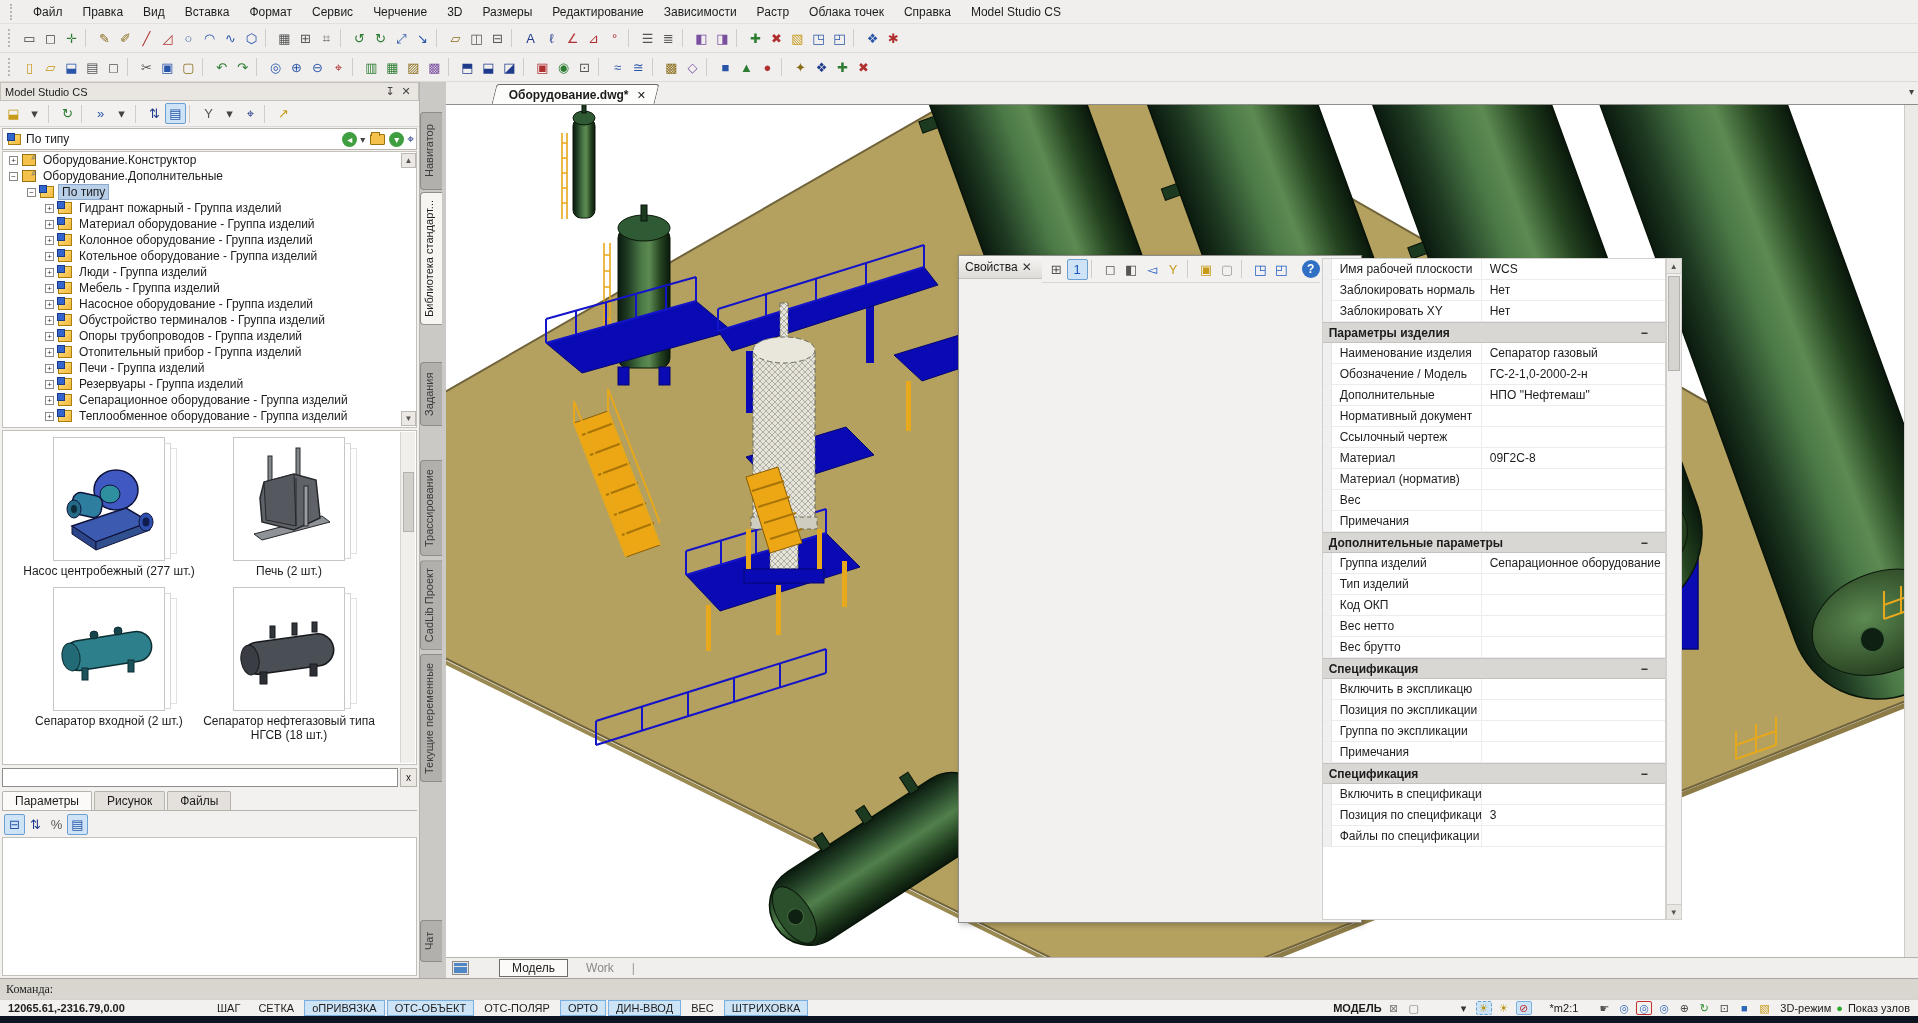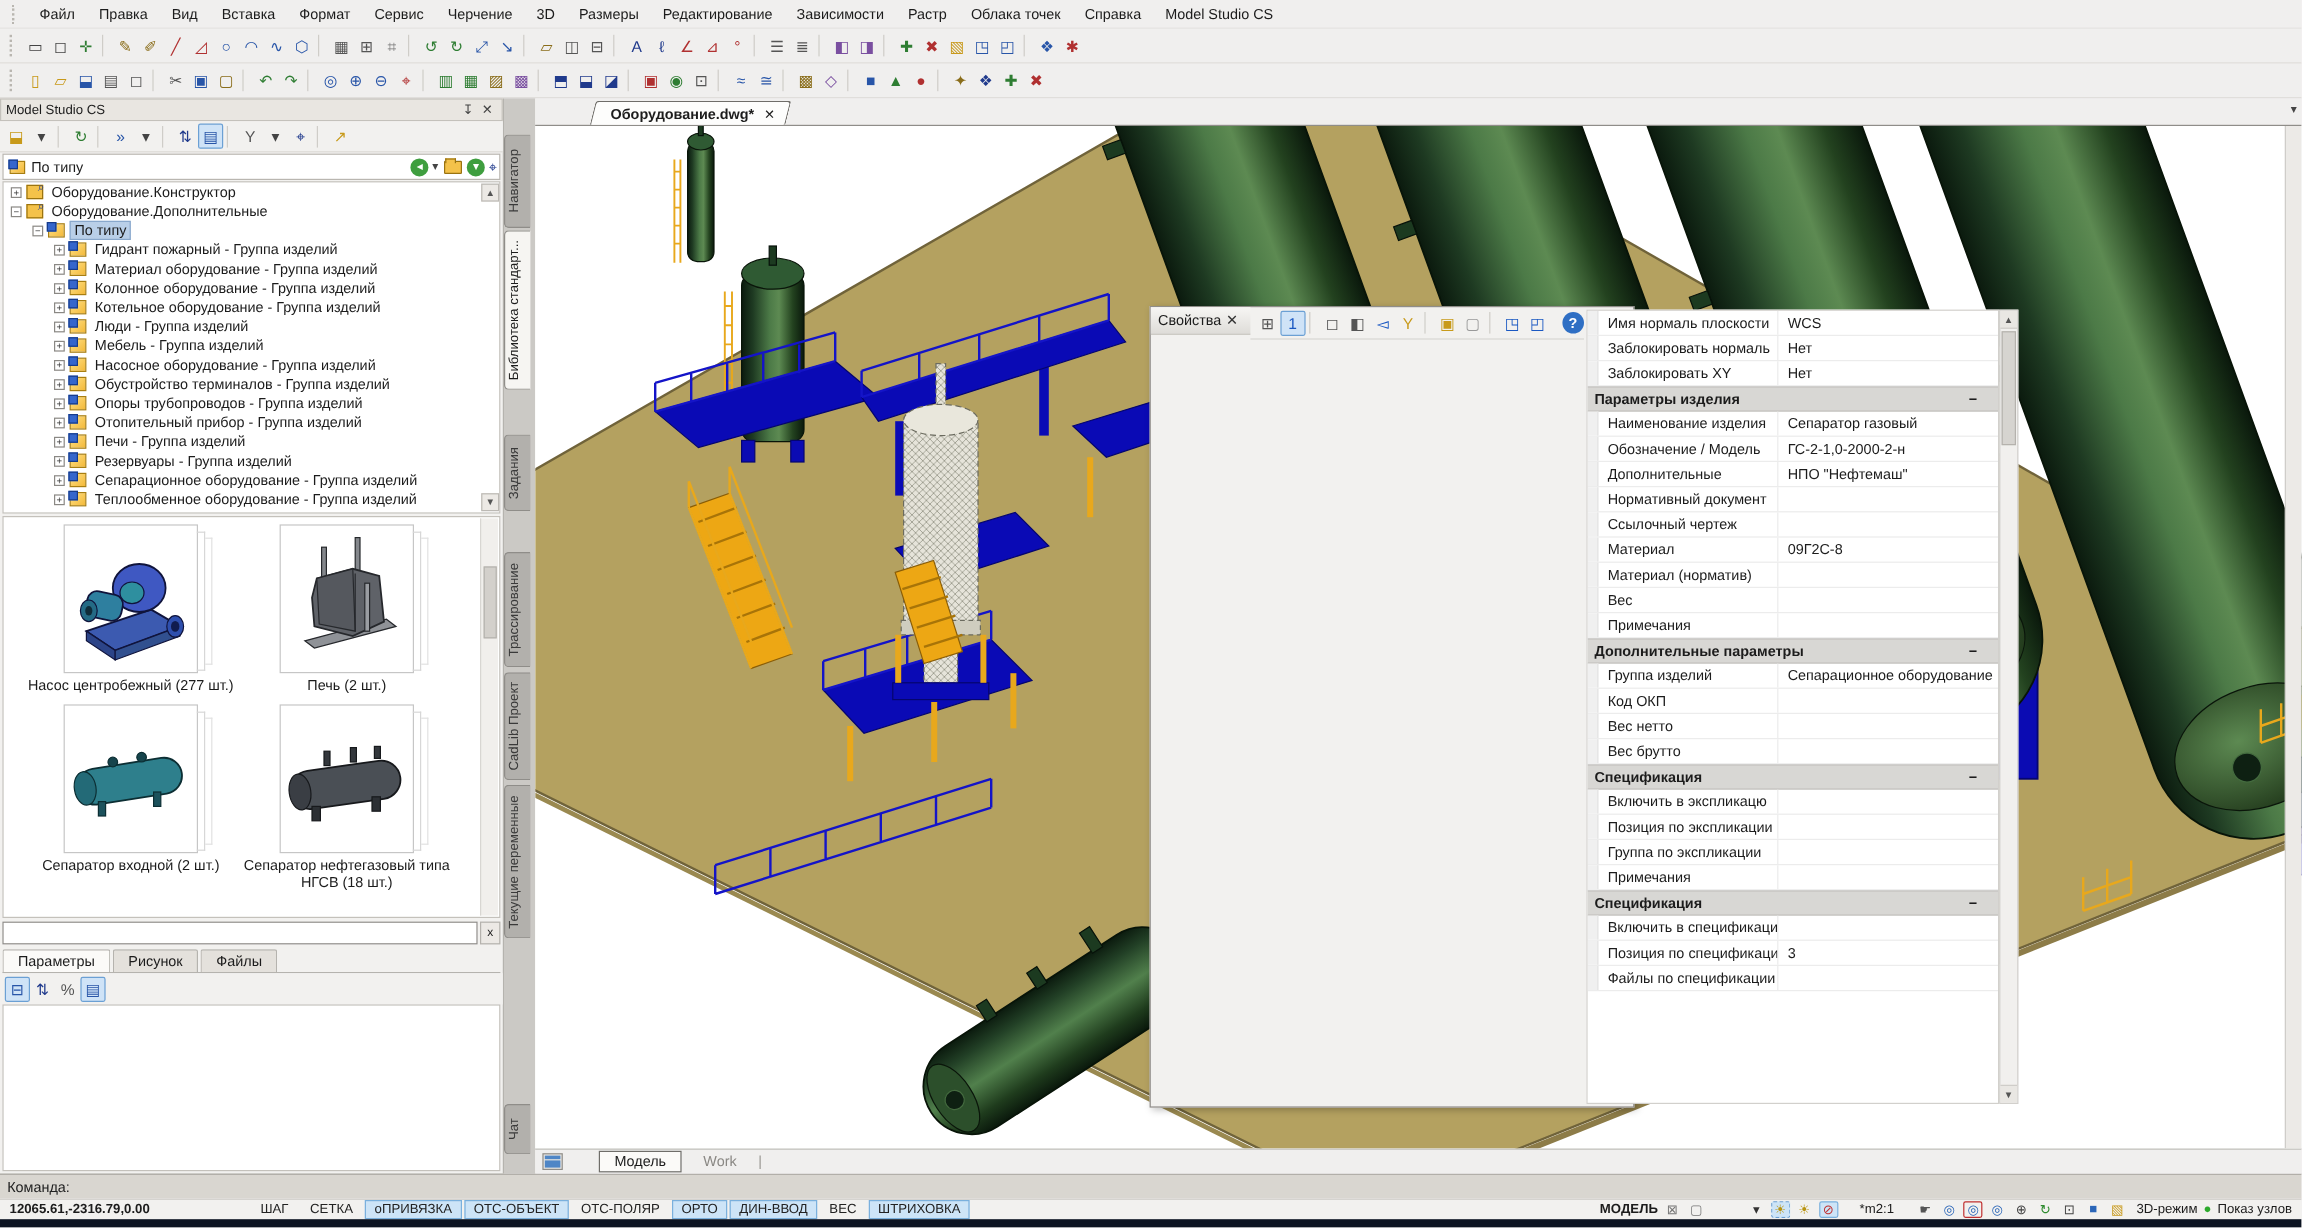--- a/index.html
+++ b/index.html
@@ -105,21 +105,21 @@
   .prow .val { flex:1; padding:3px 4px 0 8px; white-space:nowrap; overflow:hidden; }
   .psec { height:21px; background:#d8d7d4; border-top:1px solid #c4c2be; border-bottom:1px solid #c4c2be; display:flex; align-items:center; font-size:12px; font-weight:bold; padding-left:6px; }
   .psec .sl { flex:1; }
   .psec .minus { width:24px; font-weight:bold; }
   .pscroll { width:16px; margin:2px 2px 2px 0; background:#f1f0ee; border:1px solid #d2d0cc; display:flex; flex-direction:column; align-items:center; }
   .pscroll .btn { width:14px; height:15px; font-size:8px; color:#555; display:grid; place-items:center; background:#e9e7e3; border-bottom:1px solid #cfcdc9; width:100%; }
   .pscroll .track { flex:1; width:100%; position:relative; }
   .pscroll .thumb { position:absolute; top:2px; left:1px; right:1px; height:95px; background:#d6d4d0; border:1px solid #b5b2ad; }
 
   
-  .cmdbar { height:21px; background:#d9d6d0; border-top:1px solid #a9a6a0; font-size:12px; display:flex; align-items:center; padding-left:6px; color:#222; }
+  .cmdbar { height:21px; background:#d9d6d0; border-top:1px solid #a9a6a0; font-size:12px; display:flex; align-items:center; padding-left:6px; color:#222;font-family:Liberation Serif, serif; }
   .statusbar { height:17px; background:#f2f1ef; border-top:1px solid #d5d3cf; display:flex; align-items:center; font-size:11px; padding:0 8px; }
   .coords { width:200px;font-weight:bold; }
   .tog { padding:1px 7px; margin:0 1px; border:1px solid transparent; color:#222; }
   .tog.on { background:#cde4f7; border:1px solid #7ab0dd; }
   .sb-ico { font-size:11px; margin:0 2px; display:inline-grid; place-items:center; width:16px; height:14px; border-radius:2px; }
   .sb-ico.sel { background:#cde4f7; border:1px dashed #6ba0d4; }
   .sb-ico.box { background:#cde4f7; border:1px solid #7ab0dd; }
   .sb-ico.red { border:1px solid #c03030; }
   .sb-right { display:flex; align-items:center; margin-left:auto; gap:2px; }
   .sb-gap { width:26px; }
@@ -692,21 +692,21 @@
           <span class="tbi" style="color: rgb(153, 153, 153);">▢</span>
           <span class="tsep"></span>
           <span class="tbi" style="color: rgb(26, 88, 194);">◳</span>
           <span class="tbi" style="color: rgb(26, 88, 194);">◰</span>
         </span>
       <span class="help" style="margin-left:10px;">?</span>
     </div>
     <div class="props-body">
       <div class="pgrid"><span><div class="prow">
               <span class="gut"></span>
-              <span class="lab">Имя нормаль плоскости</span>
+              <span class="lab">Имя рабочей плоскости</span>
               <span class="val">WCS</span>
             </div><div class="prow">
               <span class="gut"></span>
               <span class="lab">Заблокировать нормаль</span>
               <span class="val">Нет</span>
             </div><div class="prow">
               <span class="gut"></span>
               <span class="lab">Заблокировать XY</span>
               <span class="val">Нет</span>
             </div><div class="psec">
@@ -748,20 +748,24 @@
               <span class="gut"></span>
               <span class="lab">Примечания</span>
               <span class="val"></span>
             </div><div class="psec">
               <span class="sl">Дополнительные параметры</span>
               <span class="minus">−</span>
             </div><div class="prow">
               <span class="gut"></span>
               <span class="lab">Группа изделий</span>
               <span class="val">Сепарационное оборудование</span>
+            </div><div class="prow">
+              <span class="gut"></span>
+              <span class="lab">Тип изделий</span>
+              <span class="val"></span>
             </div><div class="prow">
               <span class="gut"></span>
               <span class="lab">Код ОКП</span>
               <span class="val"></span>
             </div><div class="prow">
               <span class="gut"></span>
               <span class="lab">Вес нетто</span>
               <span class="val"></span>
             </div><div class="prow">
               <span class="gut"></span>

